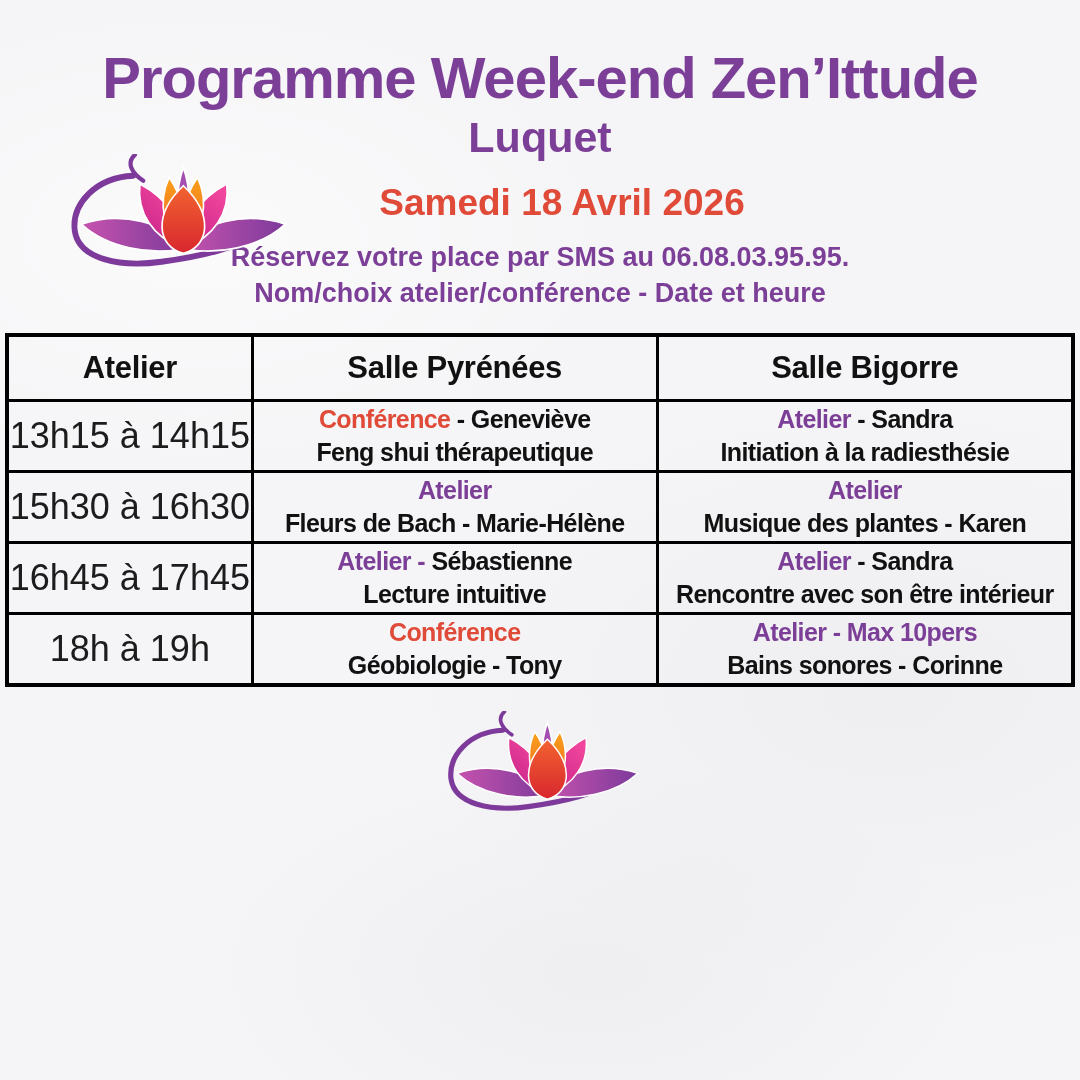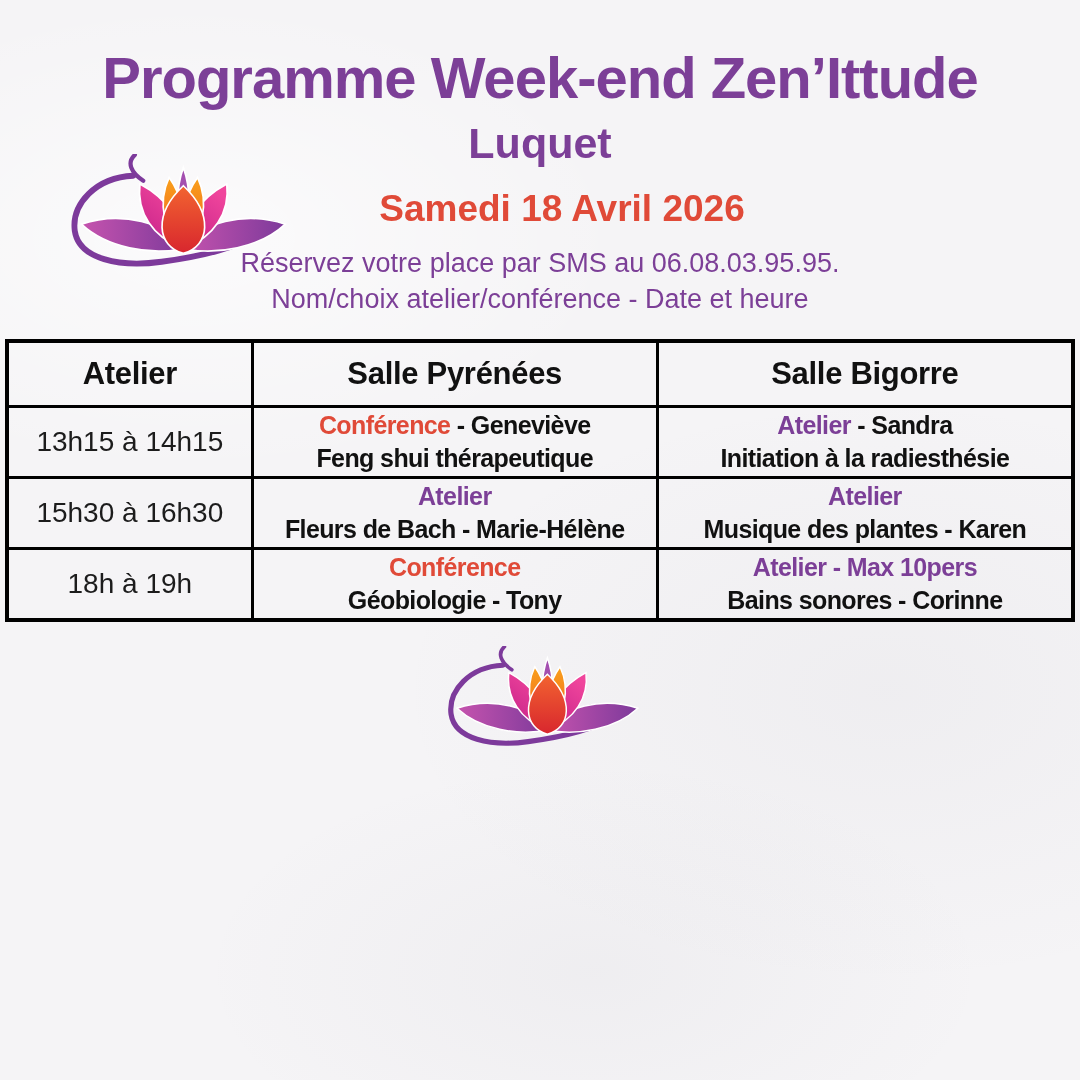--- a/index.html
+++ b/index.html
@@ -17,48 +17,48 @@
   .title{
     margin:0;padding-top:44px;
     text-align:center;
     font-size:58px;font-weight:bold;
     letter-spacing:-1px;white-space:nowrap;
     color:#7c3f97;
   }
   .subtitle{
     text-align:center;
     font-size:43px;font-weight:bold;
-    color:#7c3f97;margin-top:8px;
+    color:#7c3f97;margin-top:2px;
   }
   .logo-top{position:absolute;left:46px;top:154px;width:258px;height:142px;}
   .date-block{
     text-align:center;margin-top:10px;margin-left:44px;
     color:#e04a38;font-weight:bold;
     font-size:37px;line-height:61px;white-space:nowrap;
   }
   .reserve{
-    text-align:center;color:#7c3f97;font-weight:normal;
+    text-align:center;color:#7c3f97;font-weight:bold;
     font-size:27px;line-height:36px;margin-top:6px;white-space:nowrap;
   }
   .notice{
     text-align:center;color:#0f0f0f;font-weight:bold;
     font-size:23px;margin-top:32px;letter-spacing:-0.4px;white-space:nowrap;
   }
   table.schedule{
     width:1070px;margin:22px auto 0;
     border-collapse:collapse;table-layout:fixed;
     border:4px solid #000;
   }
   .schedule th,.schedule td{
     border:3px solid #000;
     text-align:center;vertical-align:middle;
     padding:0;overflow:hidden;
   }
   .schedule th{height:62px;font-size:31px;font-weight:bold;color:#111;letter-spacing:-0.3px;}
-  td.time{height:68px;font-size:28px;font-weight:400;color:#1c1c1c;}
+  td.time{height:68px;font-size:36px;font-weight:400;color:#1c1c1c;}
   .l1,.l2{font-size:25px;font-weight:bold;line-height:33px;white-space:nowrap;letter-spacing:-0.6px;color:#111;}
   .seg{color:#111;}
   .seg[data-color="red"]{color:#e04a38;text-align:center;}
   .seg[data-color="purple"]{color:#7c3f97;}
   .seg[data-color="black"]{color:#111;}
   .logo-bottom{display:block;margin:24px auto 0;width:228px;height:126px;}
 </style>
 </head>
 <body>
 
@@ -139,20 +139,31 @@
       <td>
         <div class="l1"><span class="seg" data-color="purple">Atelier</span><span class="seg"></span></div>
         <div class="l2">Fleurs de Bach - Marie-Hélène</div>
       </td>
       <td>
         <div class="l1"><span class="seg" data-color="purple">Atelier</span><span class="seg"></span></div>
         <div class="l2">Musique des plantes - Karen</div>
       </td>
     </tr>
 
+    <tr>
+      <td class="time">16h45 à 17h45</td>
+      <td>
+        <div class="l1"><span class="seg" data-color="purple">Atelier -</span><span class="seg" data-color="black"> Sébastienne</span></div>
+        <div class="l2">Lecture intuitive</div>
+      </td>
+      <td>
+        <div class="l1"><span class="seg" data-color="purple">Atelier</span><span class="seg" data-color="black"> - Sandra</span></div>
+        <div class="l2">Rencontre avec son être intérieur</div>
+      </td>
+    </tr>
 
     <tr>
       <td class="time">18h à 19h</td>
       <td>
         <div class="l1"><span class="seg" data-color="red">Conférence</span><span class="seg"></span></div>
         <div class="l2">Géobiologie - Tony</div>
       </td>
       <td>
         <div class="l1"><span class="seg" data-color="purple">Atelier - Max 10pers</span><span class="seg"></span></div>
         <div class="l2">Bains sonores - Corinne</div>

